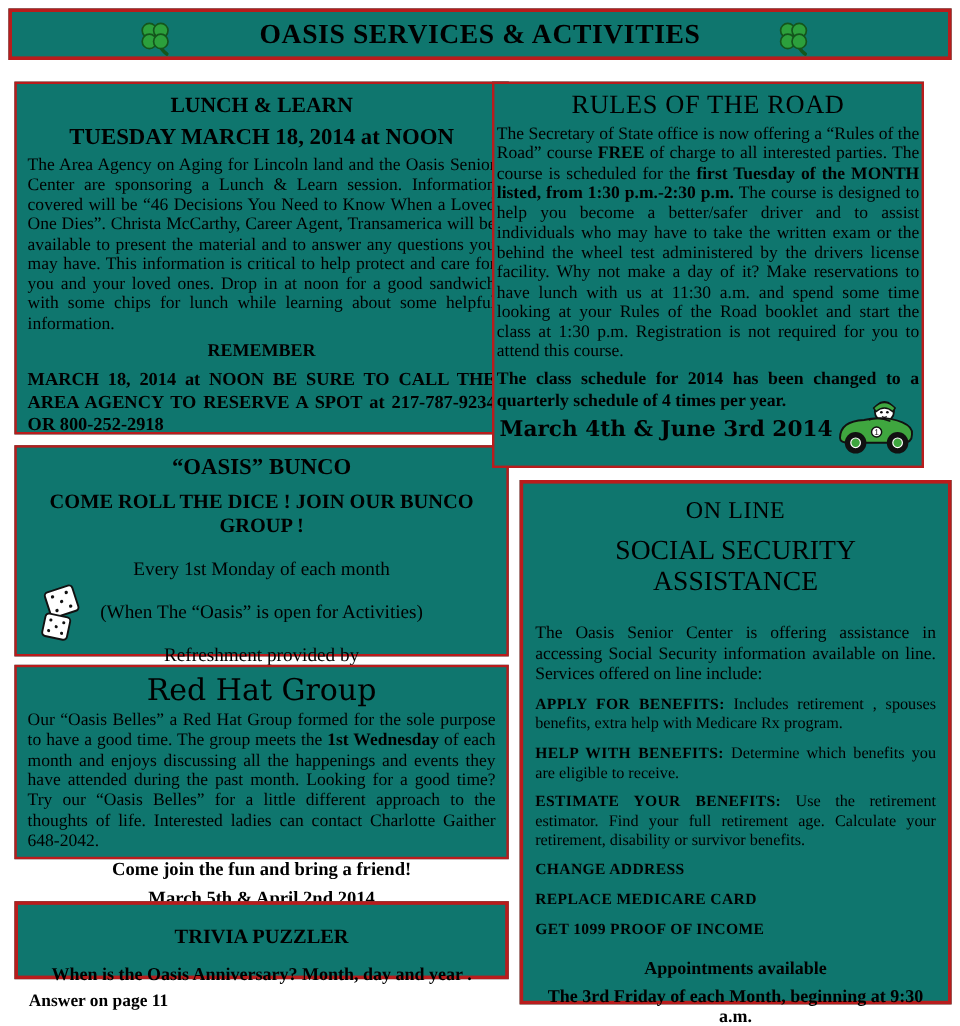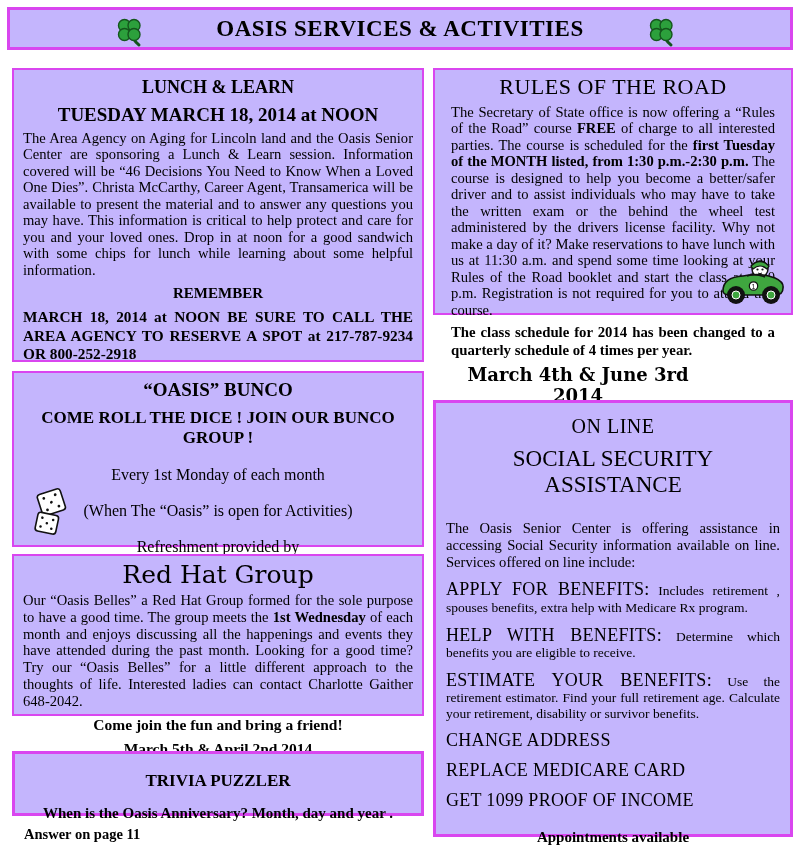--- a/index.html
+++ b/index.html
@@ -1,18 +1,18 @@
 <!DOCTYPE html>
 <html><head>
 <meta charset="utf-8">
 <style>
   html,body{margin:0;padding:0;background:#fff;}
   #page{position:relative;width:800px;height:855px;background:#fff;
         font-family:"Liberation Serif", serif;color:#000;overflow:hidden;}
-  .box{position:absolute;border:2px solid #d946ef;background:#c4b5fd;box-sizing:border-box;}
+  .box{position:absolute;border:2px solid #b91c1c;background:#0f766e;box-sizing:border-box;}
   
   #hdr{left:7px;top:7px;width:786px;height:43px;border-width:3px;
        display:flex;align-items:center;justify-content:center;}
   #hdr .title{font-weight:bold;font-size:23px;letter-spacing:.5px;}
   .sham{position:absolute;top:6px;width:28px;height:32px;}
   .sham.l{left:105px;} .sham.r{right:115px;}
   
   .c{text-align:center;}
   .j{text-align:justify;}
   .b{font-weight:bold;}
@@ -36,34 +36,34 @@
   #redhat .t1{font-size:25px;font-family:"DejaVu Serif",serif;font-weight:400;}
   #redhat .body{font-size:14.6px;line-height:1.15;margin-top:3px;}
   #redhat .l1{font-size:15.5px;margin-top:7px;}
   #redhat .l2{font-size:15.5px;margin-top:6px;}
   
   #trivia{left:12px;top:751px;width:412px;height:65px;border-width:3px;padding:17px 9px;}
   #trivia .t1{font-size:17px;}
   #trivia .q{font-size:15px;margin-top:14px;}
   #trivia .a{font-size:14.5px;margin-top:4px;}
   
-  #rules{left:433px;top:68px;width:360px;height:247px;padding:4px 16px;}
+  #rules{left:410px;top:68px;width:360px;height:322px;padding:4px 2px;}
   #rules .t1{font-size:22px;font-weight:400;letter-spacing:.5px;}
   #rules .body{font-size:14.6px;line-height:1.13;margin-top:4px;}
   #rules .p2{font-size:14.8px;line-height:1.2;margin-top:6px;font-family:Liberation Serif, serif;}
   #rules .dates{font-size:18px;font-family:"DejaVu Serif",serif;margin-top:4px;
                 padding-right:70px;}
   #car{position:absolute;right:4px;bottom:2px;}
   
   #ss{left:433px;top:400px;width:360px;height:437px;border-width:3px;padding:8px 10px;}
   #ss .t1{font-size:20px;font-weight:400;letter-spacing:.5px;margin-top:4px;}
   #ss .t2{font-size:23px;font-weight:400;margin-top:8px;}
   #ss .intro{font-size:14.6px;line-height:1.15;margin-top:22px;}
   #ss .item{margin-top:9px;font-size:13.5px;line-height:1.15;text-align:justify;}
-  #ss .item .head{font-weight:normal;font-size:18px;letter-spacing:.3px;}
+  #ss .item .head{font-weight:bold;font-size:13px;letter-spacing:.3px;}
   #ss .appt1{font-size:15px;margin-top:18px;}
   #ss .appt2{font-size:15px;margin-top:6px;}
 </style>
 </head>
 <body>
 
 <div id="page">
 
   <div id="hdr" class="box">
     <span class="sham l">

